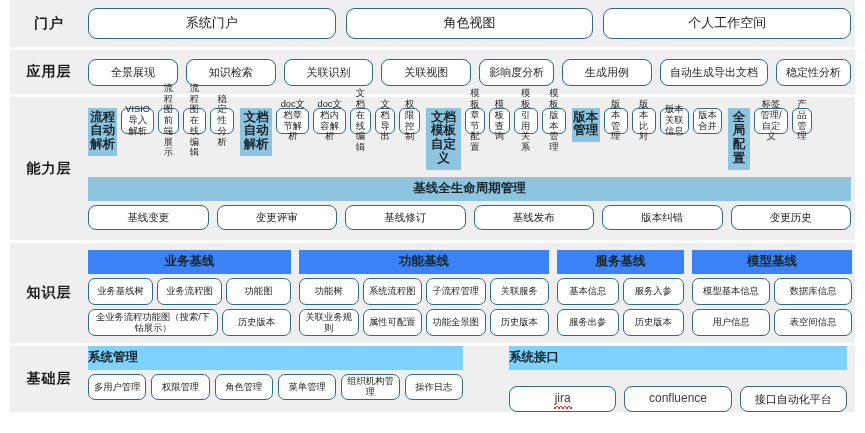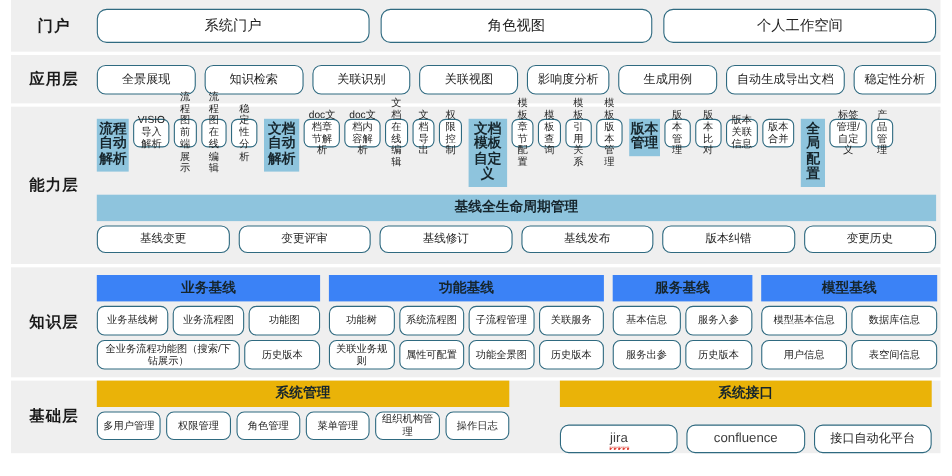--- a/index.html
+++ b/index.html
@@ -132,25 +132,25 @@
   .know-group .pill{height:27px;font-size:9.3px;flex:1 1 0;border-radius:7px;}
   .know-group .pill.grow2{flex:2 1 0;}
 
   
   #row-base{height:66px;margin-bottom:0;}
   #row-base .row-body{padding:5px 4px 5px 0;}
   .base-cols{display:flex;gap:46px;align-items:flex-start;}
   .base-col-sys{flex:0 0 375px;display:flex;flex-direction:column;gap:4px;}
   .base-col-api{flex:0 0 338px;display:flex;flex-direction:column;gap:16px;}
   .bhead{
-    background:#eab308;
+    background:#7dd3fc;
     color:#16252c;
     font-size:12.5px;
     font-weight:bold;
-    text-align:center;
+    text-align:left;
     padding:3px 0 4px 0;
   }
   .base-col-sys .btn-line{gap:5px;}
   .base-col-sys .pill{height:26px;font-size:9.3px;flex:1 1 0;border-radius:7px;}
   .base-col-api .btn-line{gap:8px;}
   .base-col-api .pill{height:26px;font-size:11px;flex:1 1 0;border-radius:8px;}
   .spell{
     position:relative;
     color:#3d3d3d;
     font-size:12px;

